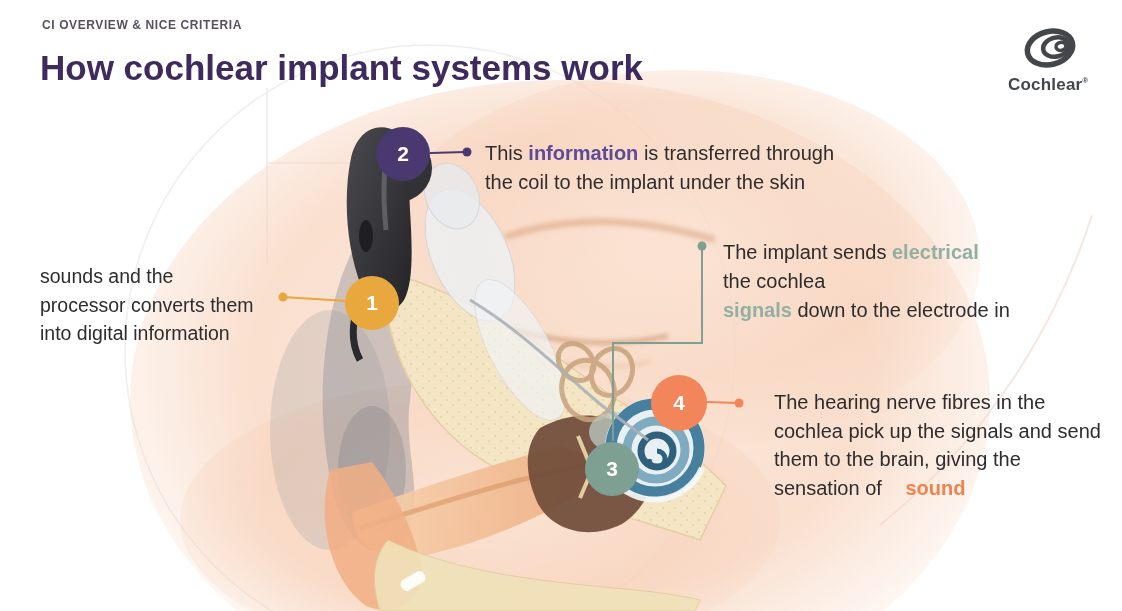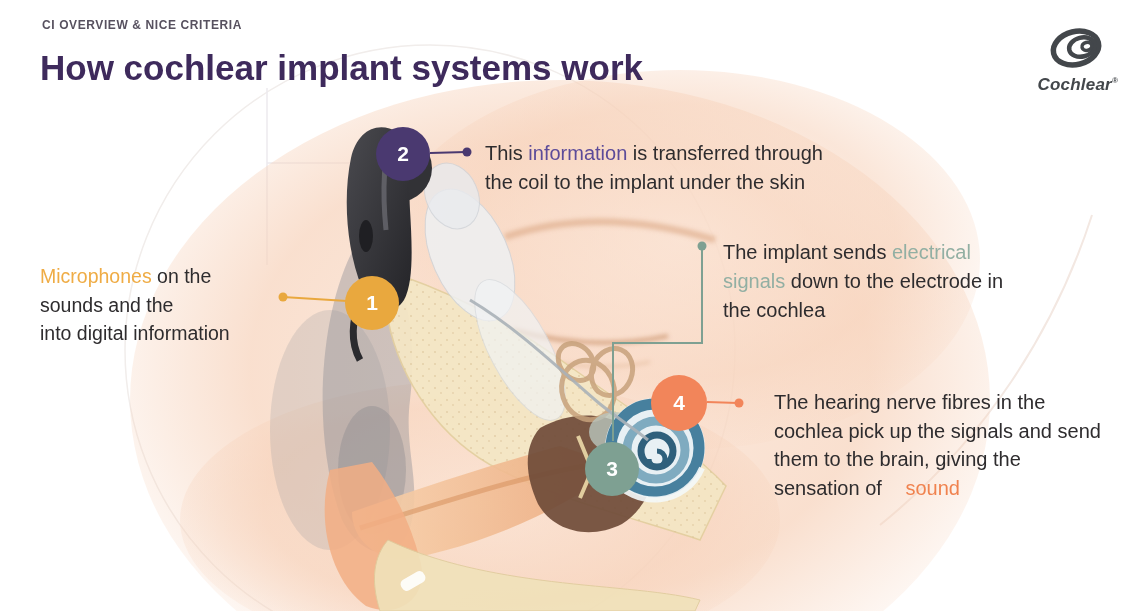--- a/index.html
+++ b/index.html
@@ -9,26 +9,26 @@
   }
   .layer { position:absolute; left:0; top:0; }
   .eyebrow {
     position:absolute; left:42px; top:18px;
     font-size:12px; font-weight:bold; letter-spacing:.6px; color:#57515F;
   }
   .title {
     position:absolute; left:40px; top:48px;
     font-size:35px; font-weight:bold; color:#3E2A5C;
   }
-  .logo { position:absolute; left:1008px; top:22px; width:110px; text-align:right; color:#43474B;font-style:italic; }
+  .logo { position:absolute; left:1008px; top:22px; width:110px; text-align:left; color:#43474B; }
   .logo-word { font-size:17px; font-weight:bold; letter-spacing:.2px; margin-top:1px; }
   .reg { font-size:8px; vertical-align:super; }
   .step { position:absolute; color:#2E2C2E; }
   .step .line { white-space:nowrap; }
-  .hl { font-weight:normal; }
+  .hl { font-weight:bold; }
   .step1 { left:40px;  top:262px; font-size:19.5px; line-height:28.5px; }
   .step2 { left:485px; top:139px; font-size:20px;   line-height:29px; }
   .step3 { left:723px; top:238px; font-size:20px;   line-height:29px; }
   .step4 { left:774px; top:388px; font-size:20px;   line-height:28.5px; }
   .num-circle {
     position:absolute; border-radius:50%; color:#fff; font-weight:bold;
     display:flex; align-items:center; justify-content:center; font-size:21px;
   }
   .c1 { left:345px; top:276px; width:54px; height:54px; }
   .c2 { left:376px; top:127px; width:54px; height:54px; }
@@ -169,34 +169,34 @@
       <span>2</span>
     </div>
   <div class="num-circle c3" style="background: rgb(126, 160, 146);">
       <span>3</span>
     </div>
   <div class="num-circle c4" style="background: rgb(242, 133, 90);">
       <span>4</span>
     </div>
 
   <div class="step step1">
-    <div class="line"><span></span><span class="hl" style="color: rgb(239, 172, 69);">Microphones</span><span> on the</span></div>
     <div class="line"><span></span><span class="hl" style="color: rgb(239, 172, 69);"></span><span>sounds and the</span></div>
+    <div class="line"><span></span><span class="hl" style="color: rgb(239, 172, 69);"></span><span>processor converts them</span></div>
     <div class="line"><span></span><span class="hl" style="color: rgb(239, 172, 69);"></span><span>into digital information</span></div>
   </div>
 
   <div class="step step2">
     <div class="line"><span>This </span><span class="hl" style="color: rgb(92, 75, 153);">information</span><span> is transferred through</span></div>
     <div class="line"><span></span><span class="hl" style="color: rgb(92, 75, 153);"></span><span>the coil to the implant under the skin</span></div>
   </div>
 
   <div class="step step3">
     <div class="line"><span>The implant sends </span><span class="hl" style="color: rgb(146, 175, 163);">electrical</span><span></span></div>
+    <div class="line"><span></span><span class="hl" style="color: rgb(146, 175, 163);"></span><span>the cochlea</span></div>
     <div class="line"><span></span><span class="hl" style="color: rgb(146, 175, 163);">signals</span><span> down to the electrode in</span></div>
-    <div class="line"><span></span><span class="hl" style="color: rgb(146, 175, 163);"></span><span>the cochlea</span></div>
   </div>
 
   <div class="step step4">
     <div class="line"><span></span><span class="hl" style="color: rgb(240, 130, 78);"></span><span>The hearing nerve fibres in the</span></div>
     <div class="line"><span></span><span class="hl" style="color: rgb(240, 130, 78);"></span><span>cochlea pick up the signals and send</span></div>
     <div class="line"><span></span><span class="hl" style="color: rgb(240, 130, 78);"></span><span>them to the brain, giving the</span></div>
     <div class="line"><span>sensation of </span><span class="hl" style="color: rgb(240, 130, 78); margin-left: 18px;">sound</span><span></span></div>
   </div>
 
   <div class="eyebrow">CI OVERVIEW &amp; NICE CRITERIA</div>

